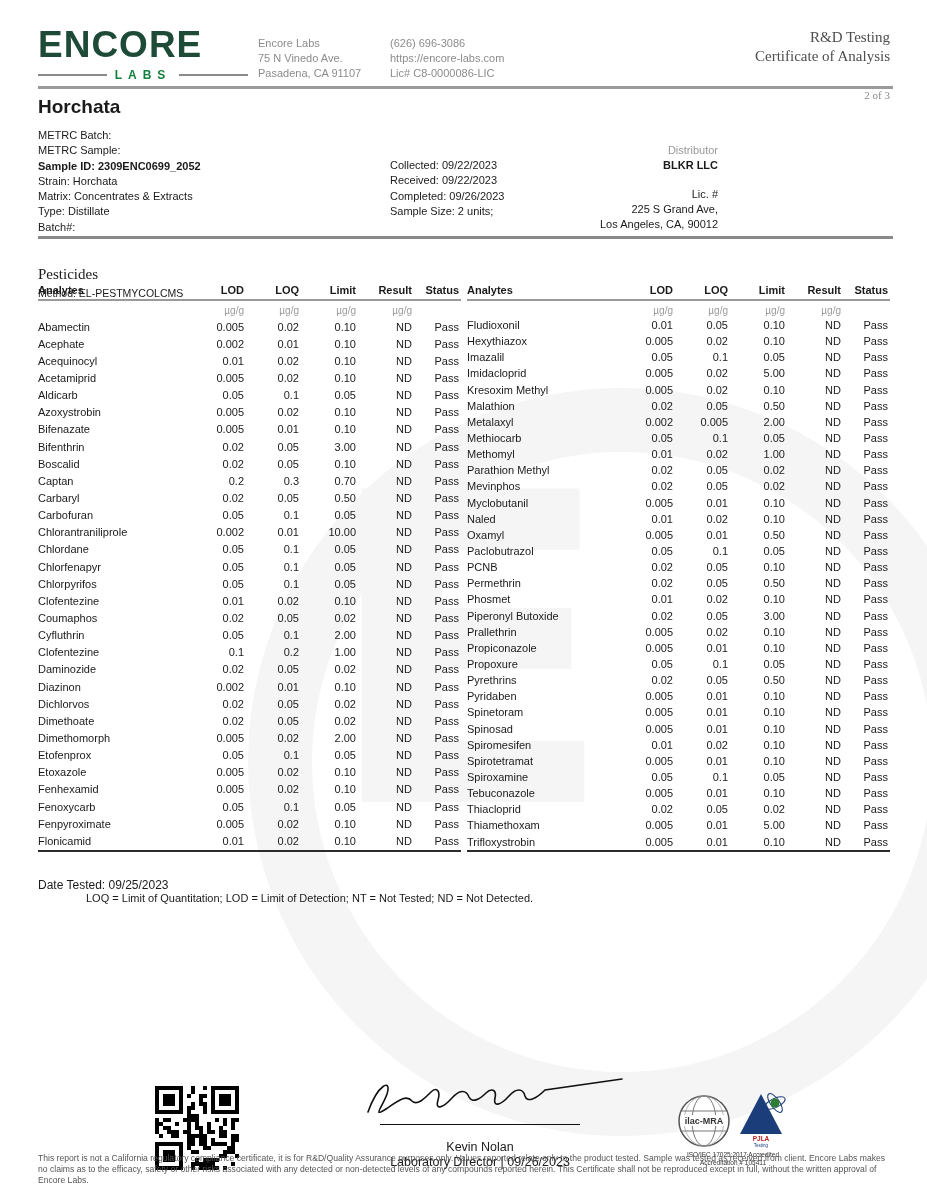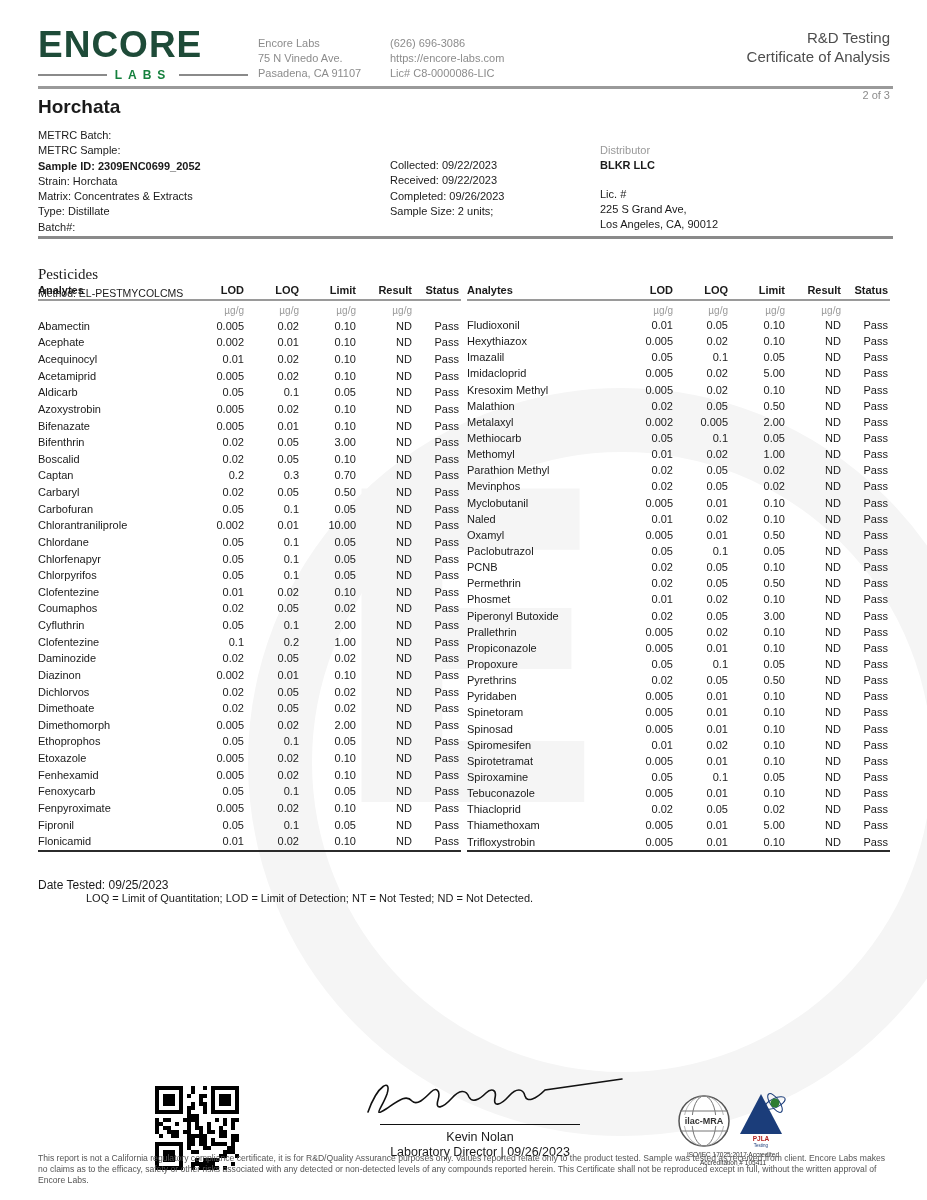--- a/index.html
+++ b/index.html
@@ -17,30 +17,30 @@
   .logo{position:absolute;left:38px;top:26px;width:210px;}
   .logo-word{font-size:37px;font-weight:800;color:#1e4b38;letter-spacing:1px;
              transform:scaleY(1.02);line-height:1;}
   .logo-sub{display:flex;align-items:center;gap:8px;margin-top:5px;color:#6b6b6b;}
   .logo-sub .rule{flex:1;height:2px;background:#8a8a8a;}
   .logo-sub .txt{font-size:12px;letter-spacing:6px;font-weight:bold;color:#15803d;}
   .labinfo{position:absolute;top:36px;font-size:11px;line-height:15px;color:#8c8c8c;}
   .labinfo.c1{left:258px;}
   .labinfo.c2{left:390px;}
   .doctitle{position:absolute;right:37px;top:28px;text-align:right;color:#4d4d4d;
-            font-size:15px;line-height:19px;}
+            font-size:15px;line-height:19px;font-family:Liberation Serif, serif;}
   .doctitle .pageno{font-size:11px;color:#8c8c8c;margin-top:20px;}
   .hr1{position:absolute;left:38px;right:34px;top:86px;height:3px;background:#9a9a9a;}
   .sampletitle{position:absolute;left:38px;top:96px;font-size:19px;font-weight:bold;}
 
   
   .meta{position:absolute;font-size:11px;line-height:15.3px;}
   .meta.l{left:38px;top:128px;}
   .meta.m{left:390px;top:158px;}
-  .meta.r{left:600px;top:143px;}
+  .meta.r{left:600px;top:143px;text-align:right;}
   .meta .b{font-weight:bold;}
   .meta .gray{color:#999;}
   .meta .gap{height:13px;}
   .hr2{position:absolute;left:38px;right:34px;top:236px;height:3px;background:#8a8a8a;}
 
   
   .sectitle{position:absolute;left:38px;top:266px;font-size:15px;font-family:Liberation Serif, serif;}
   .method{position:absolute;left:38px;top:287px;font-size:10.5px;}
   .tables{position:absolute;left:38px;top:284px;width:852px;display:flex;gap:6px;}
   table.pest{border-collapse:collapse;table-layout:fixed;width:423px;font-size:11px;}
@@ -54,21 +54,21 @@
   table.pest col.c-loq{width:55px;}  table.pest col.c-lim{width:57px;}
   table.pest col.c-res{width:56px;}  table.pest col.c-st{width:47px;}
   table.pest tbody tr:last-child td{border-bottom:2px solid #2b2b2b;}
   .datetested{position:absolute;left:38px;top:878px;font-size:12px;}
   .legend{position:absolute;left:38px;top:892px;font-size:11px;padding-left:48px;}
 
   
   .qr{position:absolute;left:155px;top:1086px;width:84px;height:84px;}
   .sigblock{position:absolute;left:330px;top:1072px;width:300px;text-align:center;}
   .sigline{width:200px;height:0;border-bottom:1.6px solid #111;margin:0 auto;}
-  .signame{font-size:12.5px;margin-top:5px;text-align:center;}
+  .signame{font-size:12.5px;margin-top:15px;text-align:center;}
   .sigtitle{font-size:12.5px;margin-top:1px;}
   .certs{position:absolute;left:668px;top:1090px;width:130px;text-align:center;}
   .certrow{display:flex;justify-content:center;align-items:flex-end;gap:6px;}
   .certcap{font-size:6.5px;color:#333;line-height:8px;margin-top:3px;}
   .disclaimer{position:absolute;left:38px;top:1153px;width:852px;font-size:8.6px;
               line-height:11px;color:#555;}
 </style>
 </head>
 <body>
 
@@ -363,21 +363,21 @@
             </tr>
             <tr>
               <td>Dimethomorph</td>
               <td>0.005</td>
               <td>0.02</td>
               <td>2.00</td>
               <td>ND</td>
               <td>Pass</td>
             </tr>
             <tr>
-              <td>Ethoprophos</td>
+              <td>Etofenprox</td>
               <td>0.05</td>
               <td>0.1</td>
               <td>0.05</td>
               <td>ND</td>
               <td>Pass</td>
             </tr>
             <tr>
               <td>Etoxazole</td>
               <td>0.005</td>
               <td>0.02</td>
@@ -399,28 +399,20 @@
               <td>0.1</td>
               <td>0.05</td>
               <td>ND</td>
               <td>Pass</td>
             </tr>
             <tr>
               <td>Fenpyroximate</td>
               <td>0.005</td>
               <td>0.02</td>
               <td>0.10</td>
-              <td>ND</td>
-              <td>Pass</td>
-            </tr>
-            <tr>
-              <td>Fipronil</td>
-              <td>0.05</td>
-              <td>0.1</td>
-              <td>0.05</td>
               <td>ND</td>
               <td>Pass</td>
             </tr>
             <tr>
               <td>Flonicamid</td>
               <td>0.01</td>
               <td>0.02</td>
               <td>0.10</td>
               <td>ND</td>
               <td>Pass</td>

